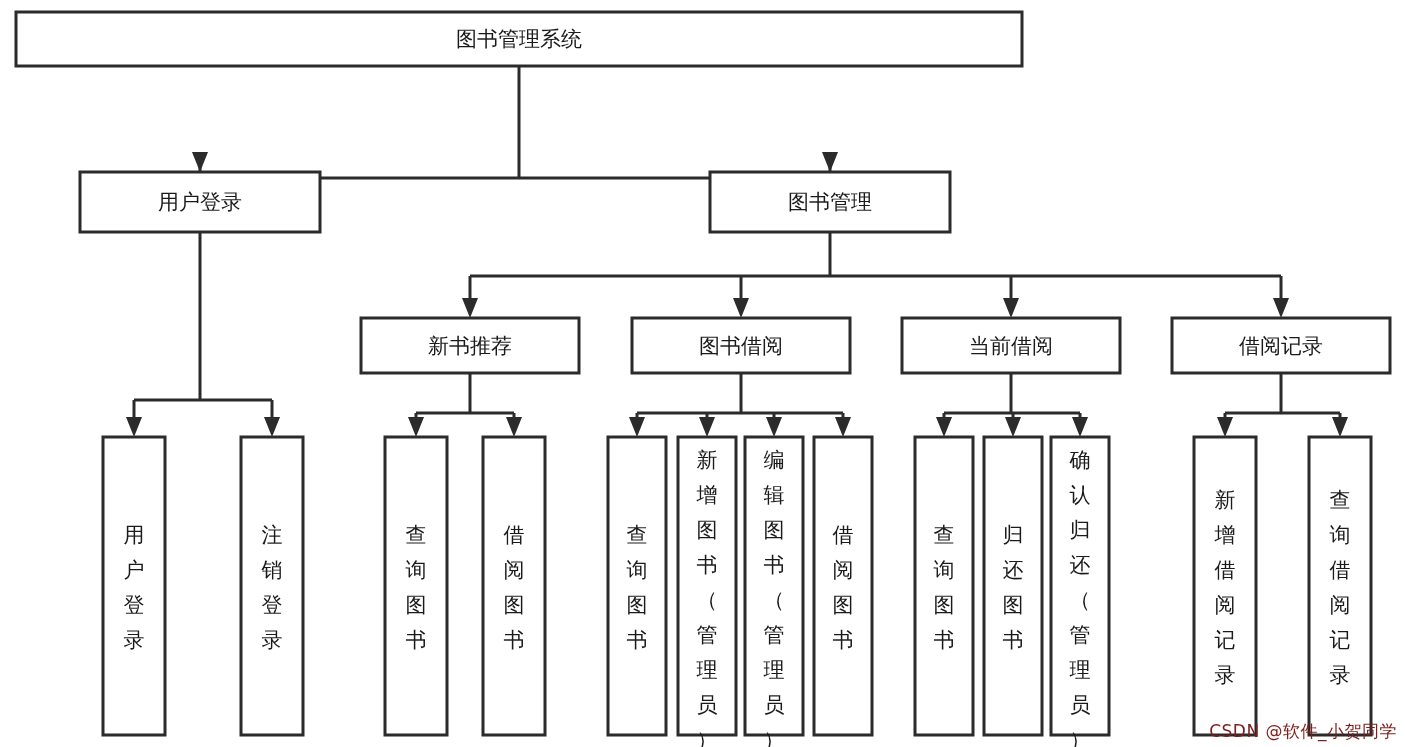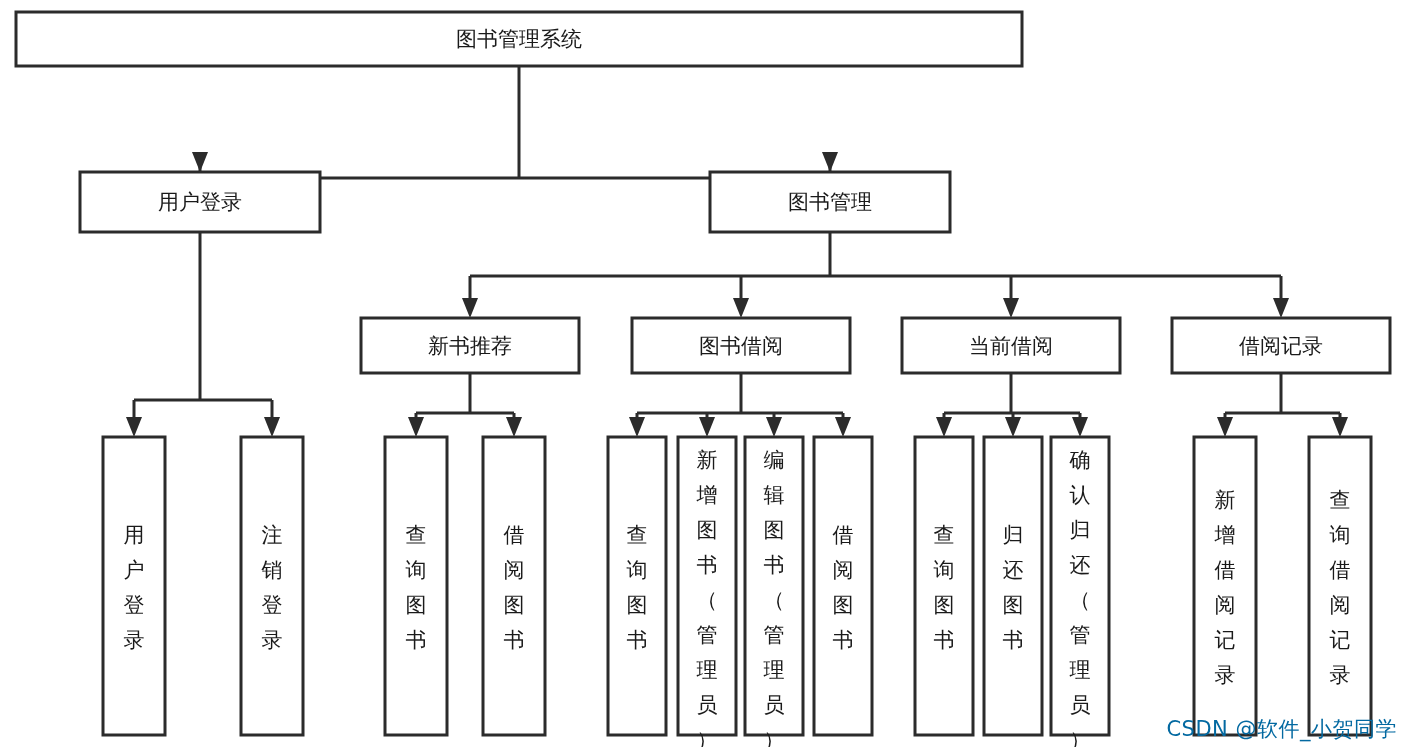--- a/index.html
+++ b/index.html
@@ -58,22 +58,22 @@
     font-family: "DejaVu Sans", "Liberation Sans", sans-serif;
     fill: #1a1a1a;
     font-size: 21px;
     text-anchor: middle;
   }
   .watermark {
     position: absolute;
     right: 8px;
     bottom: 4px;
     font-family: "DejaVu Sans", "Liberation Sans", sans-serif;
-    font-size: 21px;
-    color: #0369a1;
+    font-size: 17px;
+    color: #7f1d1d;
     letter-spacing: 0.5px;
     white-space: nowrap;
     user-select: none;
   }
 </style>
 </head>
 <body>
 
 <div id="diagram-root">
   <svg class="flow" id="flow-svg" viewBox="0 0 1405 747" xmlns="http://www.w3.org/2000/svg">

